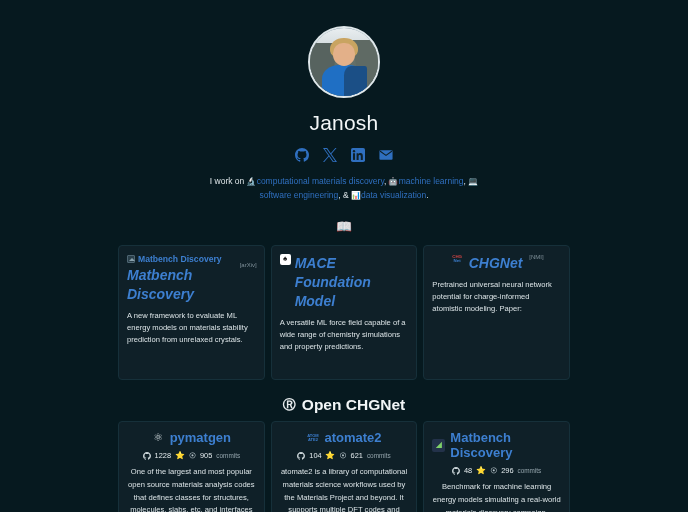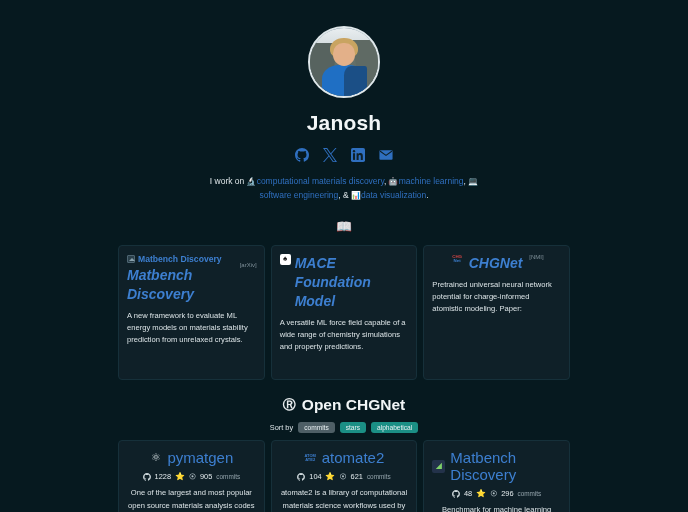--- a/index.html
+++ b/index.html
@@ -57,21 +57,21 @@
     position: absolute; left: 18%; top: 54%; width: 64%; height: 50%;
     background: #1f6fc4; border-radius: 40% 40% 8% 8%;
   }
   .av-body2 {
     position: absolute; left: 50%; top: 56%; width: 34%; height: 48%;
     background: #1b4f86; border-radius: 30% 10% 6% 6%;
   }
   .name {
     margin-top: 13px;
     font-size: 21px;
-    font-weight: bold;
+    font-weight: normal;
     letter-spacing: .2px;
     color: #f2f6f7;
   }
   .socials {
     margin-top: 12px;
     display: flex;
     justify-content: center;
     gap: 13px;
     align-items: center;
   }
@@ -227,22 +227,22 @@
   .pill.active { background: #4e5f66; }
 
   
   .repo-title-row {
     display: flex;
     align-items: center;
     justify-content: center;
     gap: 5px;
   }
   .repo-title {
-    font-size: 15px;
-    font-weight: normal;
+    font-size: 13px;
+    font-weight: bold;
     color: #3d7fd0;
   }
   .repo-logo {
     width: 13px; height: 13px;
     border-radius: 2px;
     flex: none;
     display: flex;
     align-items: center;
     justify-content: center;
     font-size: 8px;
@@ -378,26 +378,20 @@
       <div class="proj-desc">Pretrained universal neural network potential for charge-informed atomistic modeling. Paper:</div>
     </div>
 
   </div>
 
   <div class="sec-head">
     <span class="hicon">Ⓡ</span>
     <span>Open CHGNet</span>
   </div>
 
-  <div class="sort-row">
-    <span>Sort by</span>
-    <button class="pill active">commits</button>
-    <button class="pill">stars</button>
-    <button class="pill">alphabetical</button>
-  </div>
 
   <div class="grid" style="margin-top:7px">
 
     <div class="card">
       <div class="repo-title-row">
         <span class="repo-logo lg-pymatgen">
           <span>⚛</span>
         </span>
         <span class="repo-title">pymatgen</span>
       </div>

